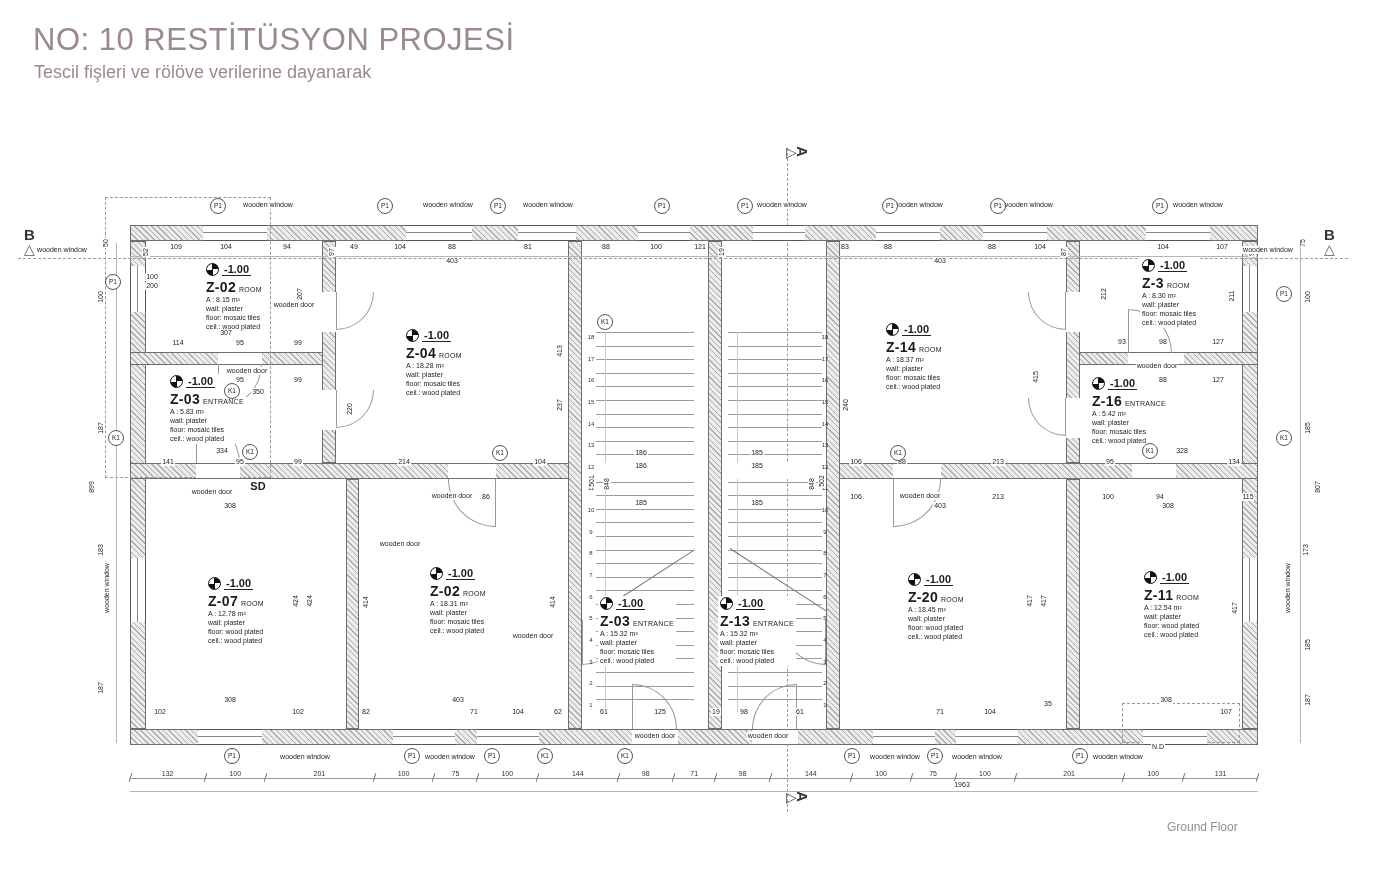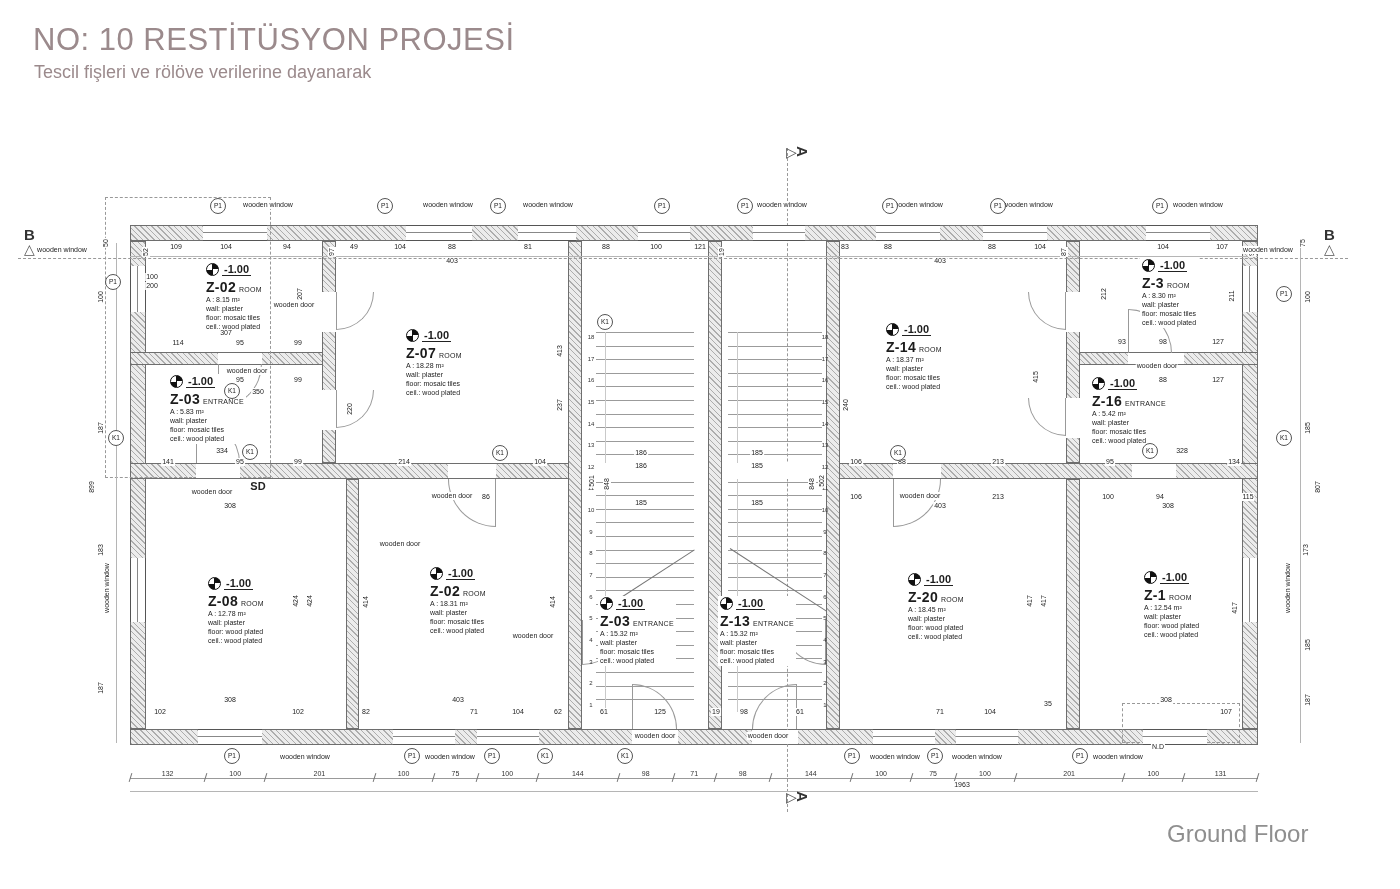--- a/index.html
+++ b/index.html
@@ -1,19 +1,19 @@
 <!DOCTYPE html>
 <html><head>
 <meta charset="utf-8">
 <style>
   html,body{margin:0;padding:0;width:1400px;height:889px;background:#fff;
     font-family:"Liberation Sans",sans-serif;overflow:hidden;position:relative}
   .page-title{position:absolute;left:33px;top:22px;font-size:31px;letter-spacing:.5px;color:#9b8a8c;font-weight:500}
   .page-subtitle{position:absolute;left:34px;top:62px;font-size:18px;color:#9b8a8c}
-  .ground-floor{position:absolute;left:1167px;top:820px;font-size:24px;color:#8f8f8f}
+  .ground-floor{position:absolute;left:1167px;top:820px;font-size:12px;color:#8f8f8f}
 
   .plan{position:absolute;left:0;top:0;width:1400px;height:889px}
   .plan > div{position:absolute;box-sizing:border-box}
   .wall{border:1px solid #6e6e6e;background:repeating-linear-gradient(45deg,#adadad 0 1px,#ececec 1px 4px)}
   .win{background:#fff;z-index:2}
   .win.h{border-top:1.5px solid #555;border-bottom:1.5px solid #555}
   .win.h::after{content:"";position:absolute;left:0;right:0;top:6px;border-top:1px solid #888}
   .win.v{border-left:1.5px solid #555;border-right:1.5px solid #555}
   .win.v::after{content:"";position:absolute;top:0;bottom:0;left:6px;border-left:1px solid #888}
   .gap{background:#fff;z-index:2}
@@ -164,21 +164,21 @@
     <div class="rdet">A : 5.83 m²</div>
     <div class="rdet">wall: plaster</div>
     <div class="rdet">floor: mosaic tiles</div>
     <div class="rdet">ceil.: wood plated</div>
   </div>
   <div class="room" style="left:404px;top:328px">
     <div class="lvl">
         <span class="lvlsym"></span>
         <span class="lvltxt">-1.00</span>
       </div>
-    <div class="rid"><span>Z-07</span><span class="rtype">ROOM</span></div>
+    <div class="rid"><span>Z-04</span><span class="rtype">ROOM</span></div>
     <div class="rdet">A : 18.28 m²</div>
     <div class="rdet">wall: plaster</div>
     <div class="rdet">floor: mosaic tiles</div>
     <div class="rdet">ceil.: wood plated</div>
   </div>
   <div class="room" style="left:884px;top:322px">
     <div class="lvl">
         <span class="lvlsym"></span>
         <span class="lvltxt">-1.00</span>
       </div>
@@ -208,21 +208,21 @@
     <div class="rdet">A : 5.42 m²</div>
     <div class="rdet">wall: plaster</div>
     <div class="rdet">floor: mosaic tiles</div>
     <div class="rdet">ceil.: wood plated</div>
   </div>
   <div class="room" style="left:206px;top:576px">
     <div class="lvl">
         <span class="lvlsym"></span>
         <span class="lvltxt">-1.00</span>
       </div>
-    <div class="rid"><span>Z-08</span><span class="rtype">ROOM</span></div>
+    <div class="rid"><span>Z-07</span><span class="rtype">ROOM</span></div>
     <div class="rdet">A : 12.78 m²</div>
     <div class="rdet">wall: plaster</div>
     <div class="rdet">floor: wood plated</div>
     <div class="rdet">ceil.: wood plated</div>
   </div>
   <div class="room" style="left:428px;top:566px">
     <div class="lvl">
         <span class="l vlsym lvlsym"></span>
         <span class="lvltxt">-1.00</span>
       </div>
@@ -263,21 +263,21 @@
     <div class="rdet">A : 18.45 m²</div>
     <div class="rdet">wall: plaster</div>
     <div class="rdet">floor: wood plated</div>
     <div class="rdet">ceil.: wood plated</div>
   </div>
   <div class="room" style="left:1142px;top:570px">
     <div class="lvl">
         <span class="lvlsym"></span>
         <span class="lvltxt">-1.00</span>
       </div>
-    <div class="rid"><span>Z-1</span><span class="rtype">ROOM</span></div>
+    <div class="rid"><span>Z-11</span><span class="rtype">ROOM</span></div>
     <div class="rdet">A : 12.54 m²</div>
     <div class="rdet">wall: plaster</div>
     <div class="rdet">floor: wood plated</div>
     <div class="rdet">ceil.: wood plated</div>
   </div>
 <div class="wall" style="left: 130px; top: 225px; width: 1128px; height: 16px;"></div>
     <div class="wall" style="left: 130px; top: 729px; width: 1128px; height: 16px;"></div>
     <div class="wall" style="left: 130px; top: 241px; width: 16px; height: 488px;"></div>
     <div class="wall" style="left: 1242px; top: 241px; width: 16px; height: 488px;"></div>
     <div class="wall" style="left: 130px; top: 463px; width: 1128px; height: 16px;"></div>

